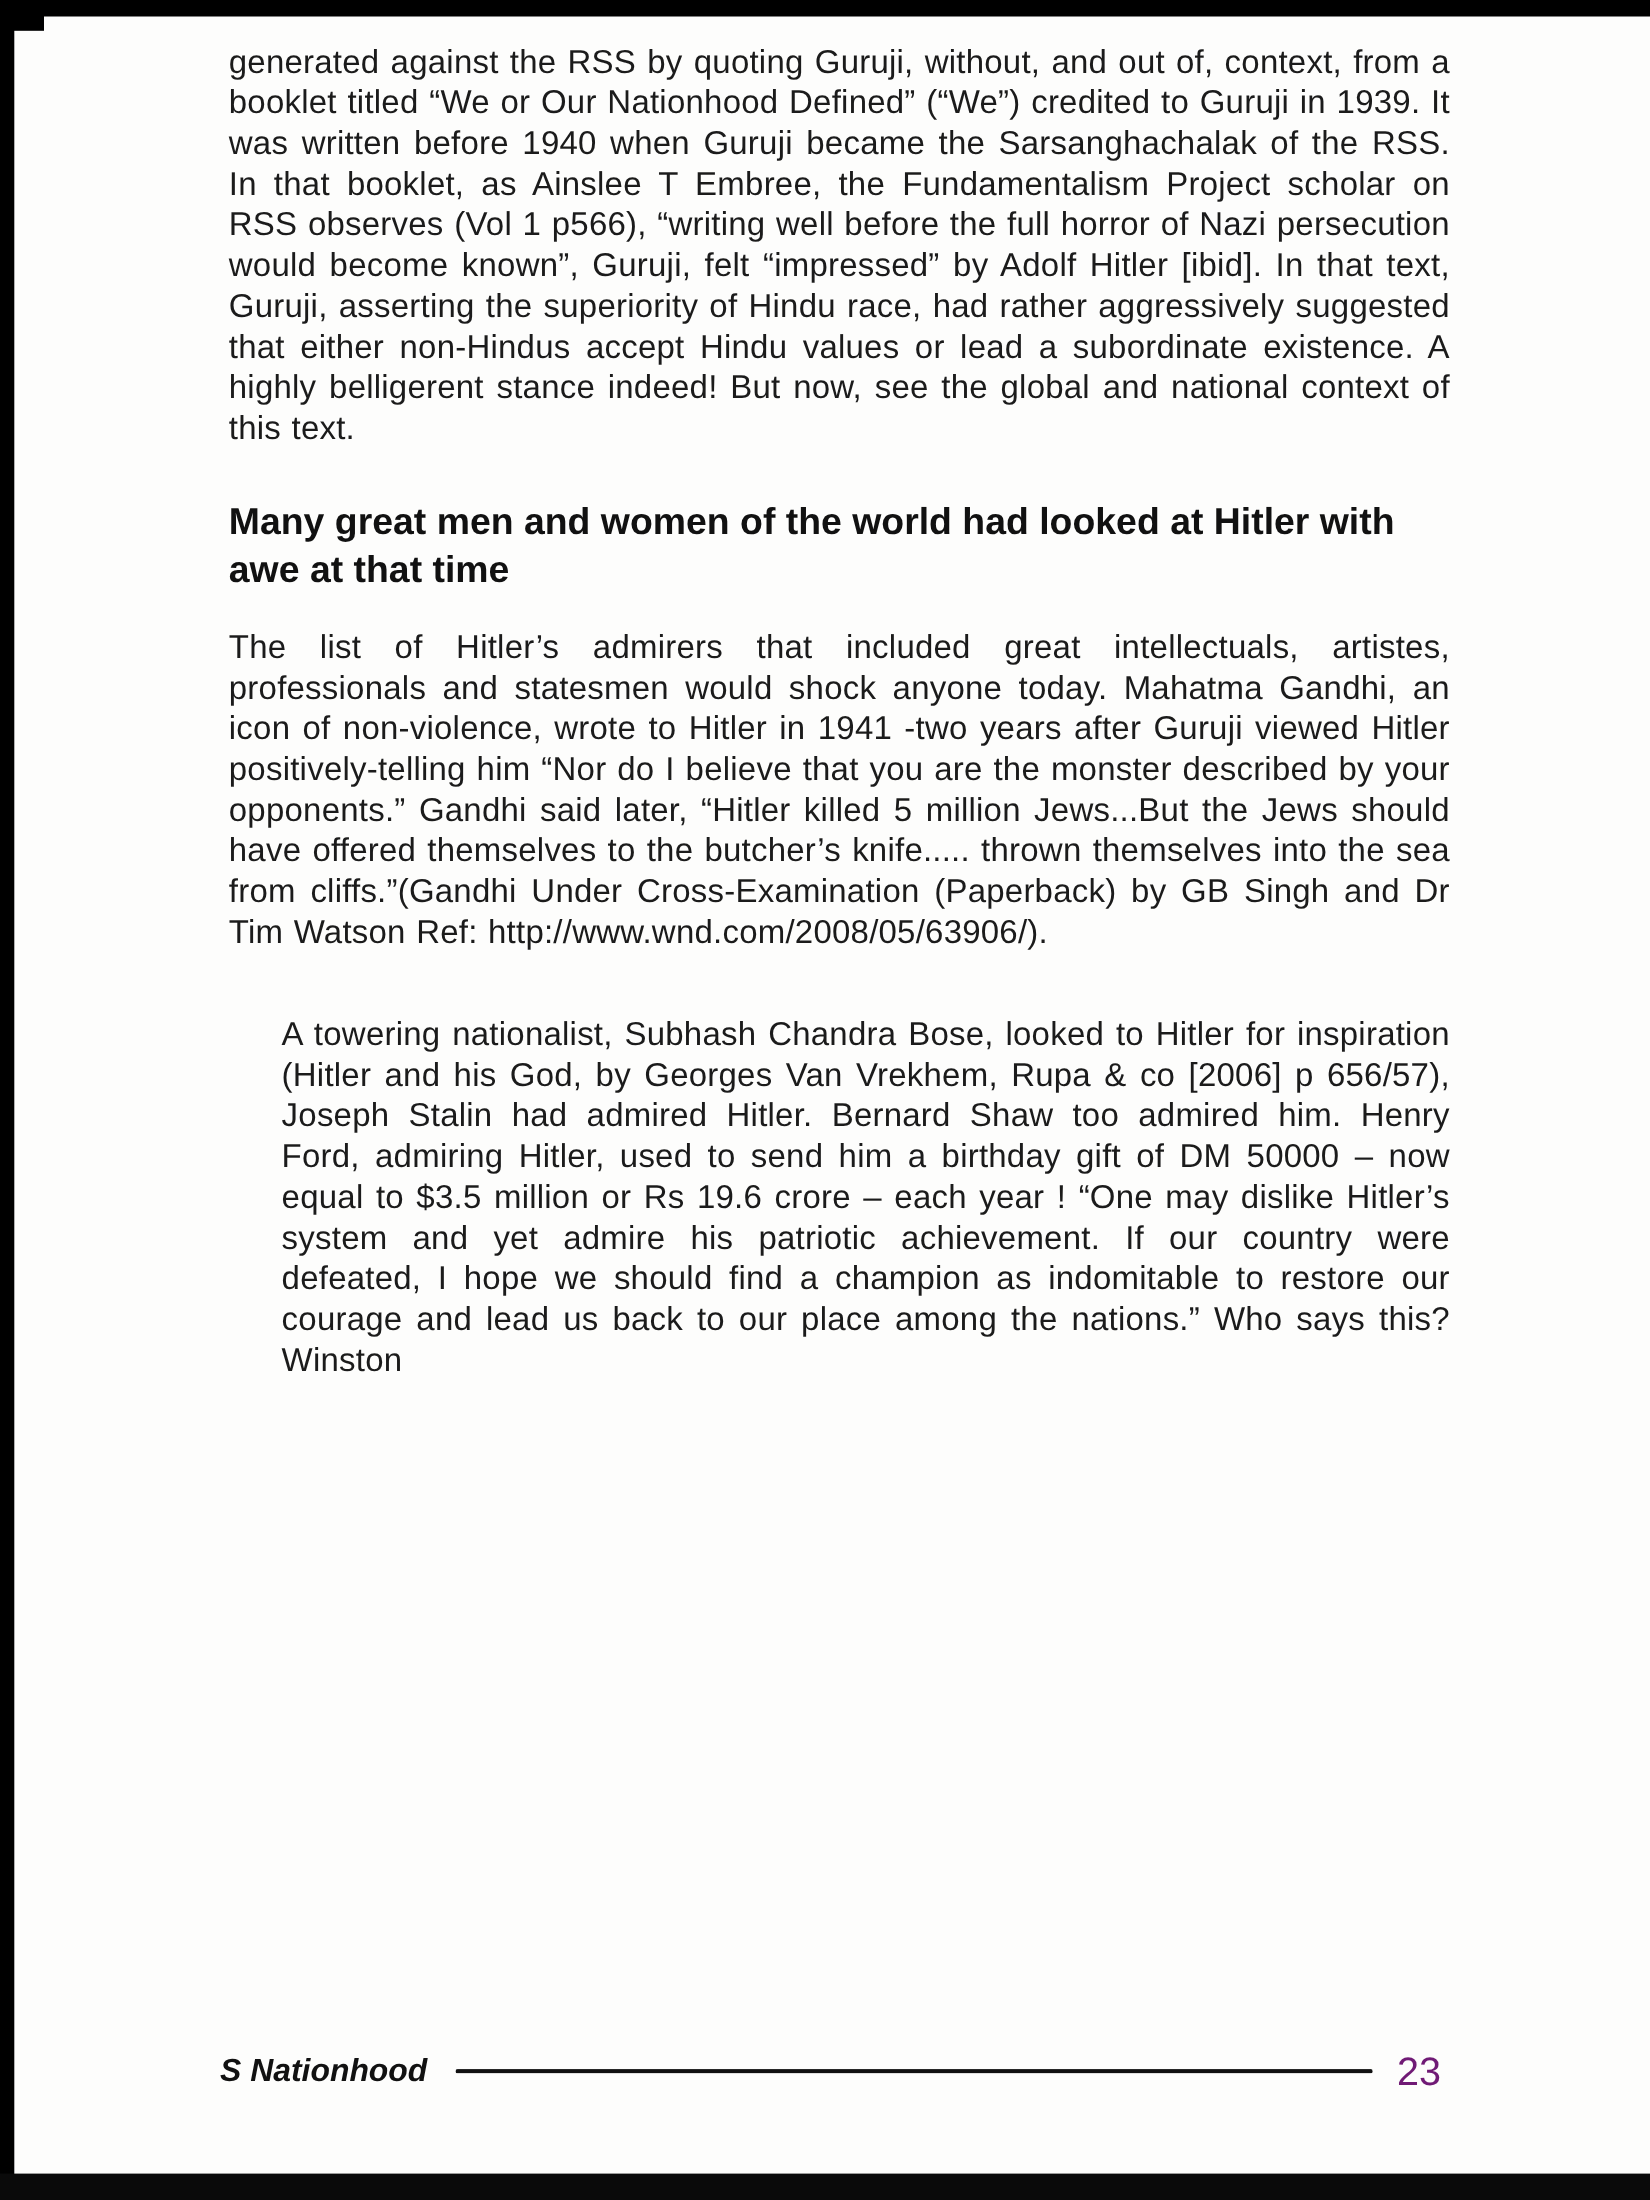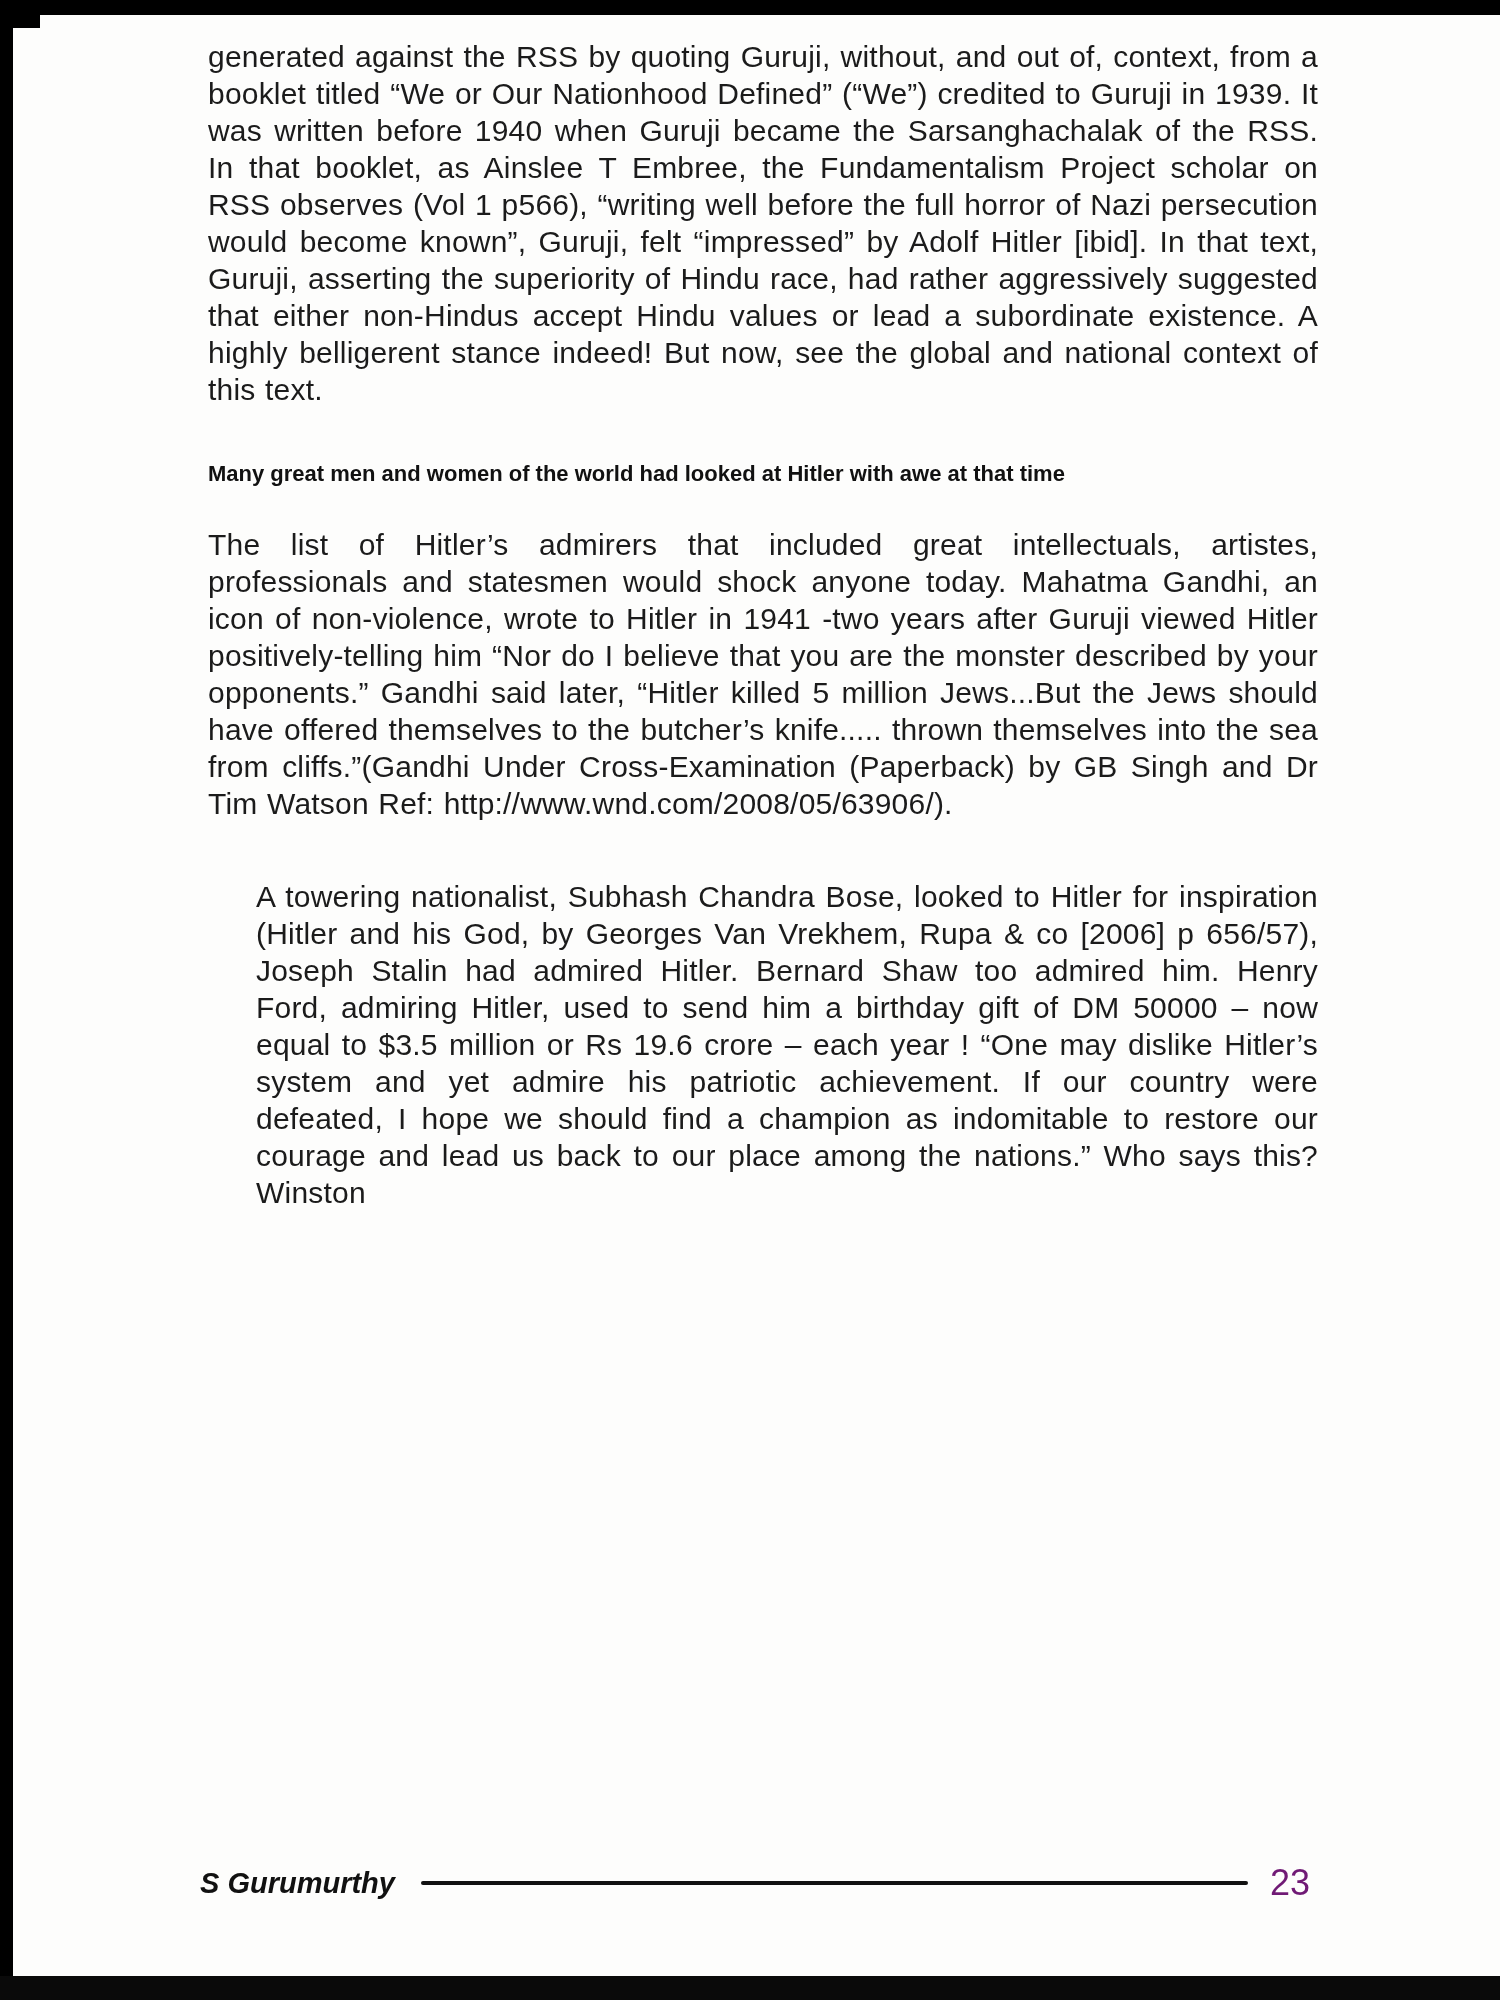--- a/index.html
+++ b/index.html
@@ -51,21 +51,21 @@
     text-align: justify;
     margin: 0 0 34px 0;
     letter-spacing: 0.2px;
     word-spacing: 1px;
   }
   .para.last {
     margin-bottom: 0;
     margin-left: 48px;
   }
   .section-heading {
-    font-size: 22px;
+    font-size: 34px;
     line-height: 44px;
     font-weight: bold;
     text-align: left;
     margin: 44px 0 30px 0;
     color: #111;
   }
   .spacer-para {
     height: 22px;
   }
   .footer {
@@ -112,16 +112,16 @@
 
   <p class="para">The list of Hitler’s admirers that included great intellectuals, artistes, professionals and statesmen would shock anyone today. Mahatma Gandhi, an icon of non-violence, wrote to Hitler in 1941 -two years after Guruji viewed Hitler positively-telling him “Nor do I believe that you are the monster described by your opponents.” Gandhi said later, “Hitler killed 5 million Jews...But the Jews should have offered themselves to the butcher’s knife..... thrown themselves into the sea from cliffs.”(Gandhi Under Cross-Examination (Paperback) by GB Singh and Dr Tim Watson Ref: http://www.wnd.com/2008/05/63906/).</p>
 
   <div class="spacer-para"></div>
 
   <p class="para last">A towering nationalist, Subhash Chandra Bose, looked to Hitler for inspiration (Hitler and his God, by Georges Van Vrekhem, Rupa &amp; co [2006] p 656/57), Joseph Stalin had admired Hitler. Bernard Shaw too admired him. Henry Ford, admiring Hitler, used to send him a birthday gift of DM 50000 – now equal to $3.5 million or Rs 19.6 crore – each year ! “One may dislike Hitler’s system and yet admire his patriotic achievement. If our country were defeated, I hope we should find a champion as indomitable to restore our courage and lead us back to our place among the nations.” Who says this? Winston</p>
 
 </div>
 
 <div class="footer">
-  <span class="footer-author">S Gurumurthy</span>
+  <span class="footer-author">S Nationhood</span>
   <span class="footer-rule"></span>
   <span class="footer-page">23</span>
 </div>
 
 </body></html>

